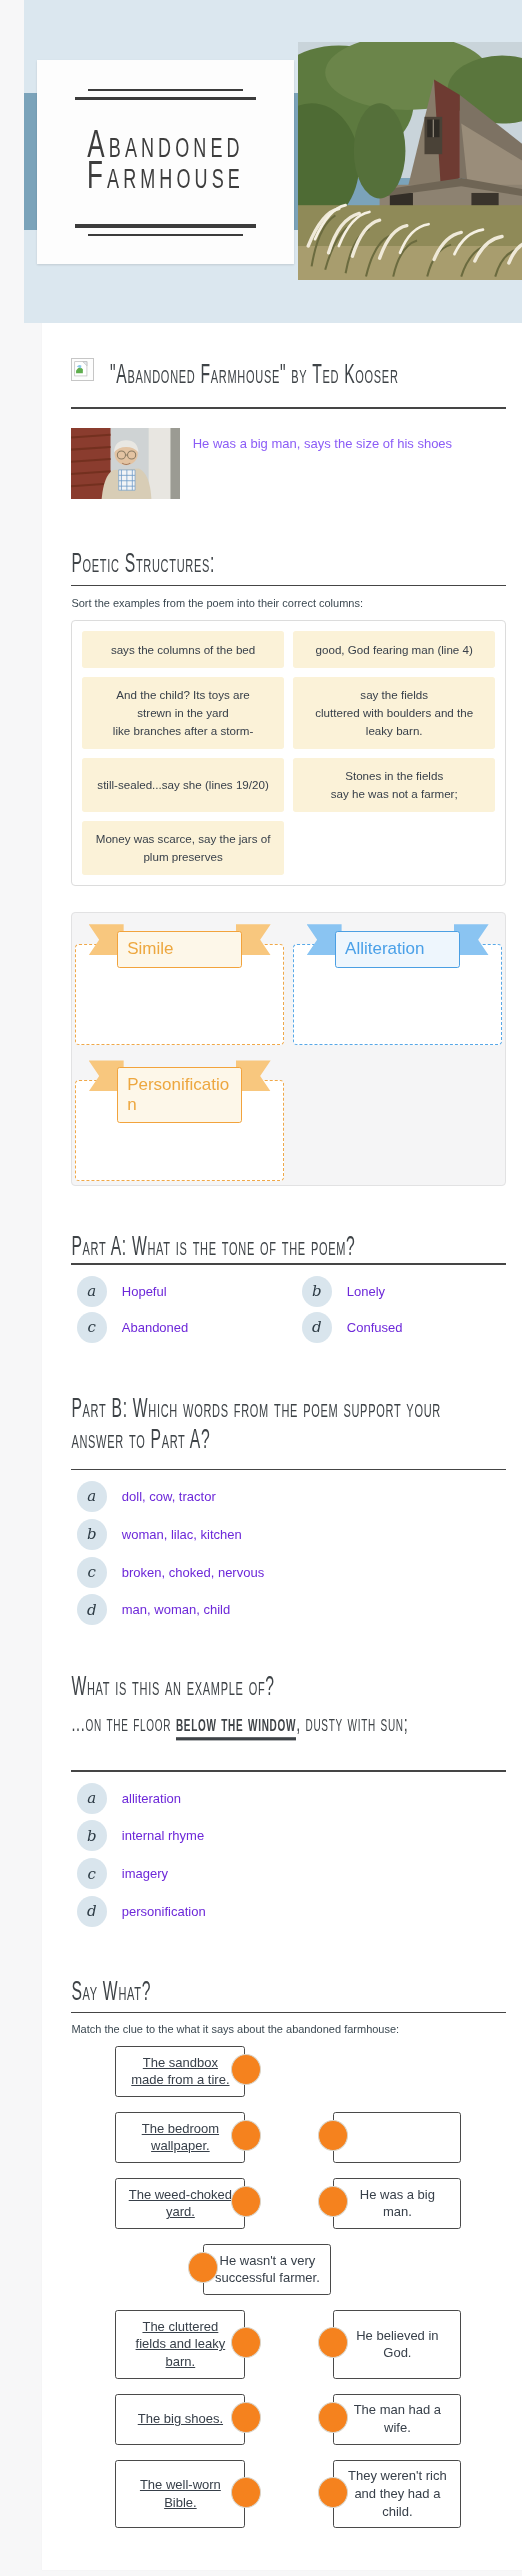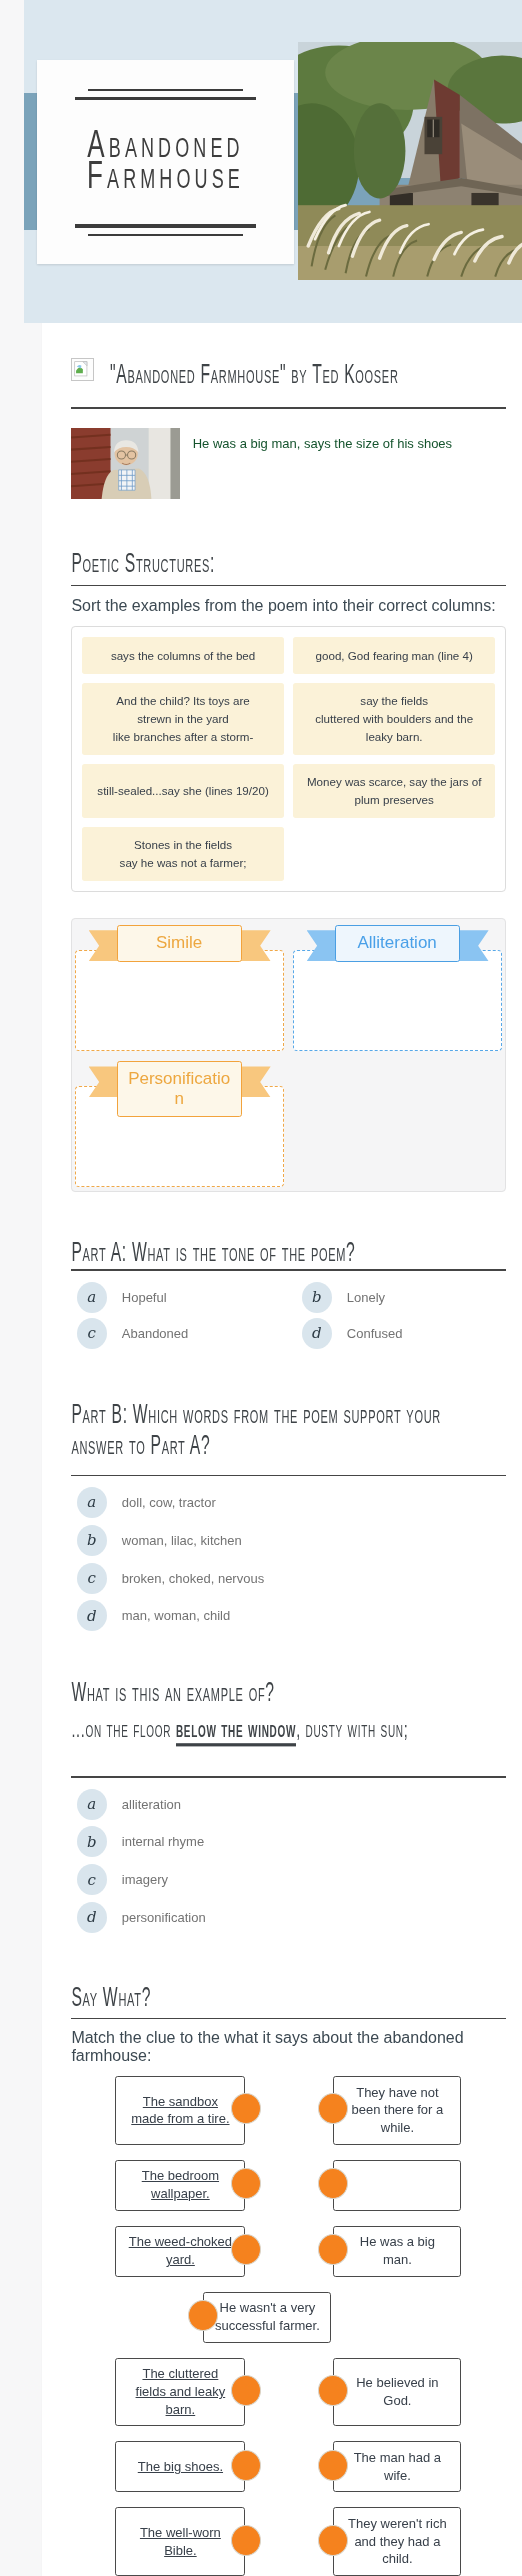--- a/index.html
+++ b/index.html
@@ -28,67 +28,67 @@
   .hw { font-variant:small-caps; font-weight:400; color:#3e4347; display:inline-block;
         transform:scaleY(1.75); transform-origin:0 0; letter-spacing:0.7px; }
   .h-wrap { height:33px; }
   .h-wrap .hw { font-size:15.7px; line-height:18.4px; }
   .h-wrap.two { height:63px; }
 
   
   .card { margin:-17px 18.4px 0; width:486px; background:#ffffff; border-radius:5.4px 5.4px 0 0;
           padding:0 22.5px 27px 29px; min-height:2245px; box-shadow:0 0 1.4px rgba(0,0,0,.06); }
   .rule { height:1.4px; background:#454545; }
-  .prompt { font-size:16px; color:#3c4952; }
+  .prompt { font-size:11px; color:#3c4952; }
 
   .intro-row { display:flex; align-items:flex-start; gap:15.7px; padding-top:52px; }
   .imgicon { width:23px; height:23px; border:0.7px solid #c6c6c6; background:#fdfdfd; flex:0 0 auto;
              display:flex; align-items:flex-start; padding:2px; }
   .rule1 { margin-top:16.3px; }
 
   .video-row { display:flex; gap:12.3px; margin-top:19px; }
   .thumb { width:109px; height:71px; flex:0 0 auto; }
-  .caption { font-size:13px; margin-top:8.2px; color:#14532d; }
+  .caption { font-size:13px; margin-top:8.2px; color:#8b5cf6; }
 
   .h-poetic { margin-top:48px; }
   .rule2 { margin-top:5.4px; }
   .sort-prompt { margin-top:11px; }
 
   .sort-box { margin-top:11px; border:0.7px solid #dcdcdc; border-radius:4.1px; padding:9.5px;
               display:grid; grid-template-columns:1fr 1fr; gap:8.8px; background:#fff; }
   .sort-card { background:#fbf2d8; border-radius:2.7px; padding:9.5px 13.6px; min-height:37px;
                display:flex; align-items:center; justify-content:center; text-align:center;
                font-size:11.6px; line-height:17.7px; color:#38404a; white-space:pre-line; }
 
   .drop-box { margin-top:26px; background:#f5f5f6; border:0.7px solid #e2e2e3; border-radius:4.1px;
               padding:6.1px 2.7px 4.1px; display:grid; grid-template-columns:1fr 1fr; column-gap:8.8px; }
   .zone-wrap { position:relative; padding-top:25px; }
   .zone-wrap.row2 { margin-top:10.2px; grid-column:1; }
   .zone { height:101px; background:#ffffff; border-radius:4.1px; }
   .zone.orange { border:1.4px dashed #f0a848; }
   .zone.blue { border:1.4px dashed #57a8e8; }
-  .ribbon { position:absolute; top:0; left:50%; width:125px; margin-left:-63px; z-index:2;
-            border-radius:2.7px; text-align:center; font-size:17px; padding:6.8px 9.5px; min-height:37px;
+  .ribbon { position:absolute; top:12px; left:50%; width:125px; margin-left:-63px; z-index:2;
+            border-radius:2.7px; font-size:17px; padding:6.8px 9.5px; min-height:37px;
             overflow-wrap:anywhere; line-height:20.4px; }
   .ribbon.orange { border:1.4px solid #f2a33c; background:#fdf7e9; color:#eda73f; }
   .ribbon.blue { border:1.4px solid #4b9fe3; background:#eef6fd; color:#4aa0e8; }
   .tail { position:absolute; top:5.4px; width:35px; height:31px; z-index:1; }
   .tail.l { left:calc(50% - 91px); clip-path:polygon(0 0,100% 0,100% 100%,0 100%,30% 50%); }
   .tail.r { right:calc(50% - 91px); clip-path:polygon(0 0,100% 0,70% 50%,0 100%,0 100%,0 0,100% 0,100% 100%,0 100%,30% 50%); clip-path:polygon(0 0,100% 0,70% 50%,100% 100%,0 100%); }
   .tail.orange { background:#f8c77e; }
   .tail.blue { background:#8ac4f2; }
 
   .h-section { margin-top:44px; }
   .opt-grid-2 { margin-top:11px; margin-left:5.4px; display:grid; grid-template-columns:225px 1fr; row-gap:5.4px; }
   .opt-col { margin-top:11px; margin-left:5.4px; display:flex; flex-direction:column; gap:6.8px; }
   .option { display:flex; align-items:center; gap:15px; }
   .badge { width:30px; height:31px; border-radius:50%; background:#d9e5ed; flex:0 0 auto;
            display:flex; align-items:center; justify-content:center;
            font-family:"DejaVu Serif", serif; font-style:italic; font-size:15px; color:#2c3a44; }
-  .opt-label { font-size:13px; color:#737373; }
+  .opt-label { font-size:13px; color:#6d28d9; }
 
   .h-partb { margin-top:49px; }
   .rule3 { margin-top:13.6px; }
   .h-example { margin-top:45px; }
   .quote-wrap { margin-top:6.8px; height:29px; }
   .quote-wrap .hw { font-size:14.3px; line-height:17.7px; transform:scaleY(1.6); color:#3e4347; }
   .quote-wrap b { font-weight:700; border-bottom:2px solid #3e4347; padding-bottom:0.7px; }
   .rule4 { margin-top:31px; }
 
   .h-saywhat { margin-top:48px; }
@@ -206,23 +206,23 @@
     <div class="sort-box">
       <div class="sort-card">says the columns of the bed</div>
       <div class="sort-card">good, God fearing man (line 4)</div>
       <div class="sort-card">And the child? Its toys are
 strewn in the yard
 like branches after a storm-</div>
       <div class="sort-card">say the fields
 cluttered with boulders and the
 leaky barn.</div>
       <div class="sort-card">still-sealed...say she (lines 19/20)</div>
-      <div class="sort-card">Money was scarce, say the jars of plum preserves</div>
       <div class="sort-card">Stones in the fields
 say he was not a farmer;</div>
+      <div class="sort-card">Money was scarce, say the jars of plum preserves</div>
     </div>
 
     <div class="drop-box">
       <div class="zone-wrap">
         <span class="tail l orange"></span>
         <span class="tail r orange"></span>
         <div class="ribbon orange">Simile</div>
         <div class="zone orange"></div>
       </div>
       <div class="zone-wrap">
@@ -316,24 +316,20 @@
     </div>
     <div class="rule rule5"></div>
     <div class="prompt match-prompt">Match the clue to the what it says about the abandoned farmhouse:</div>
 
     <div class="match">
       <div class="match-row">
         <div class="mbox l">
           <span>The sandbox made from a tire.</span>
           <span class="dot dl"></span>
         </div>
-        <div class="mbox r">
-          <span>They have not been there for a while.</span>
-          <span class="dot dr"></span>
-        </div>
       </div>
       <div class="match-row">
         <div class="mbox l">
           <span>The bedroom wallpaper.</span>
           <span class="dot dl"></span>
         </div>
         <div class="mbox r">
           <span class="dot dr"></span>
         </div>
       </div>

